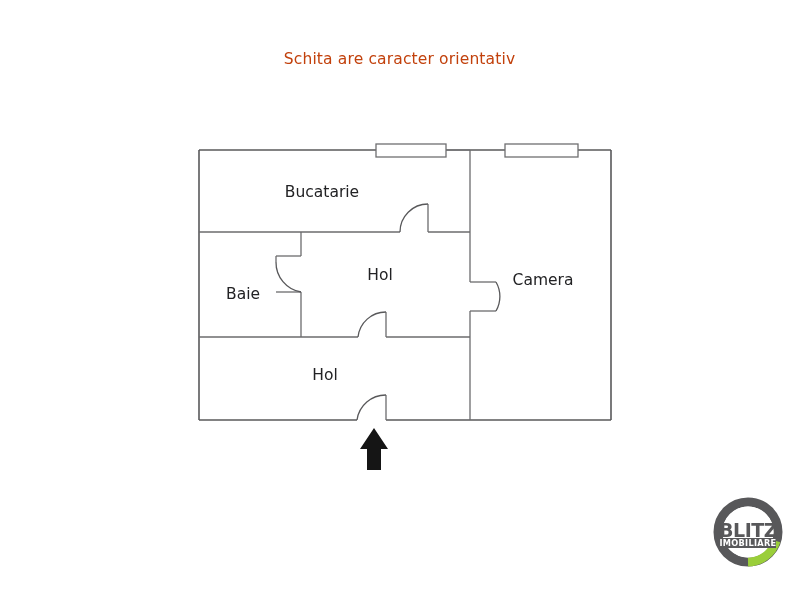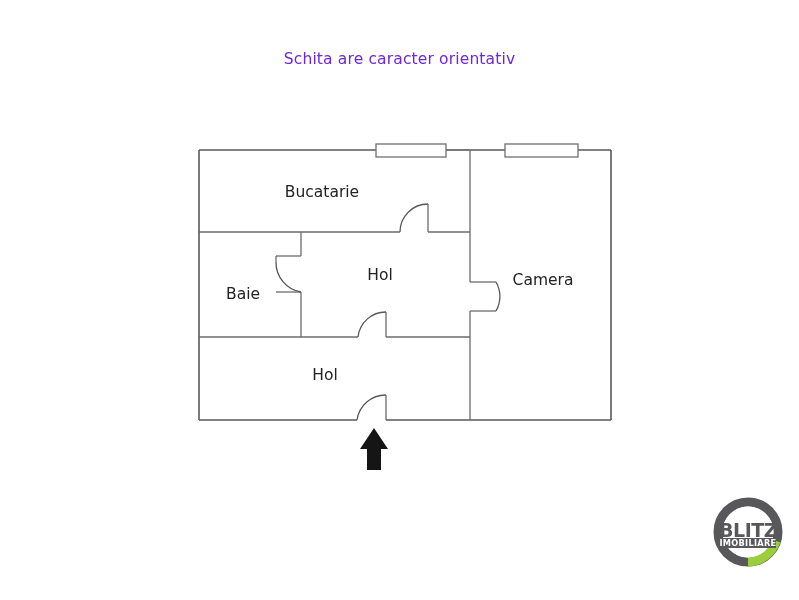--- a/index.html
+++ b/index.html
@@ -21,21 +21,21 @@
     height: 600px;
     background: #ffffff;
   }
   #plan-title {
     position: absolute;
     left: 0;
     top: 50px;
     width: 799px;
     text-align: center;
     font-size: 15.5px;
-    color: #6d28d9;
+    color: #c2410c;
     letter-spacing: 0.15px;
     font-family: "DejaVu Sans", "Liberation Sans", sans-serif;
   }
   #floorplan-svg {
     position: absolute;
     left: 0;
     top: 0;
     width: 799px;
     height: 600px;
   }

